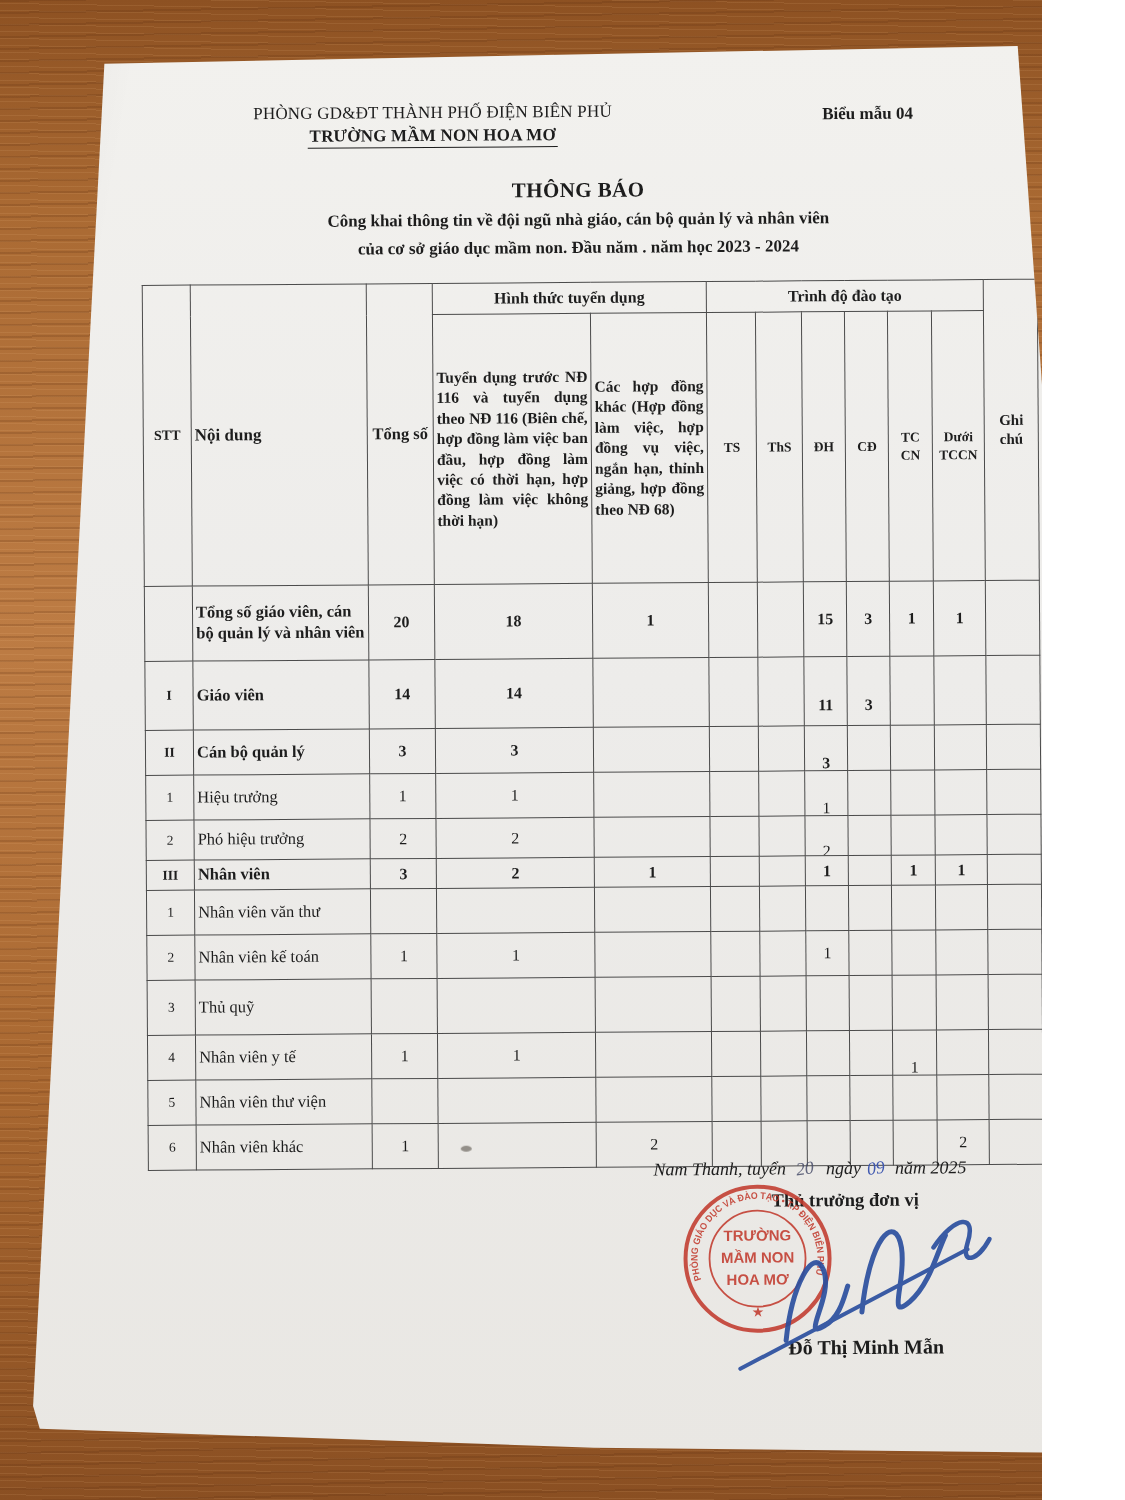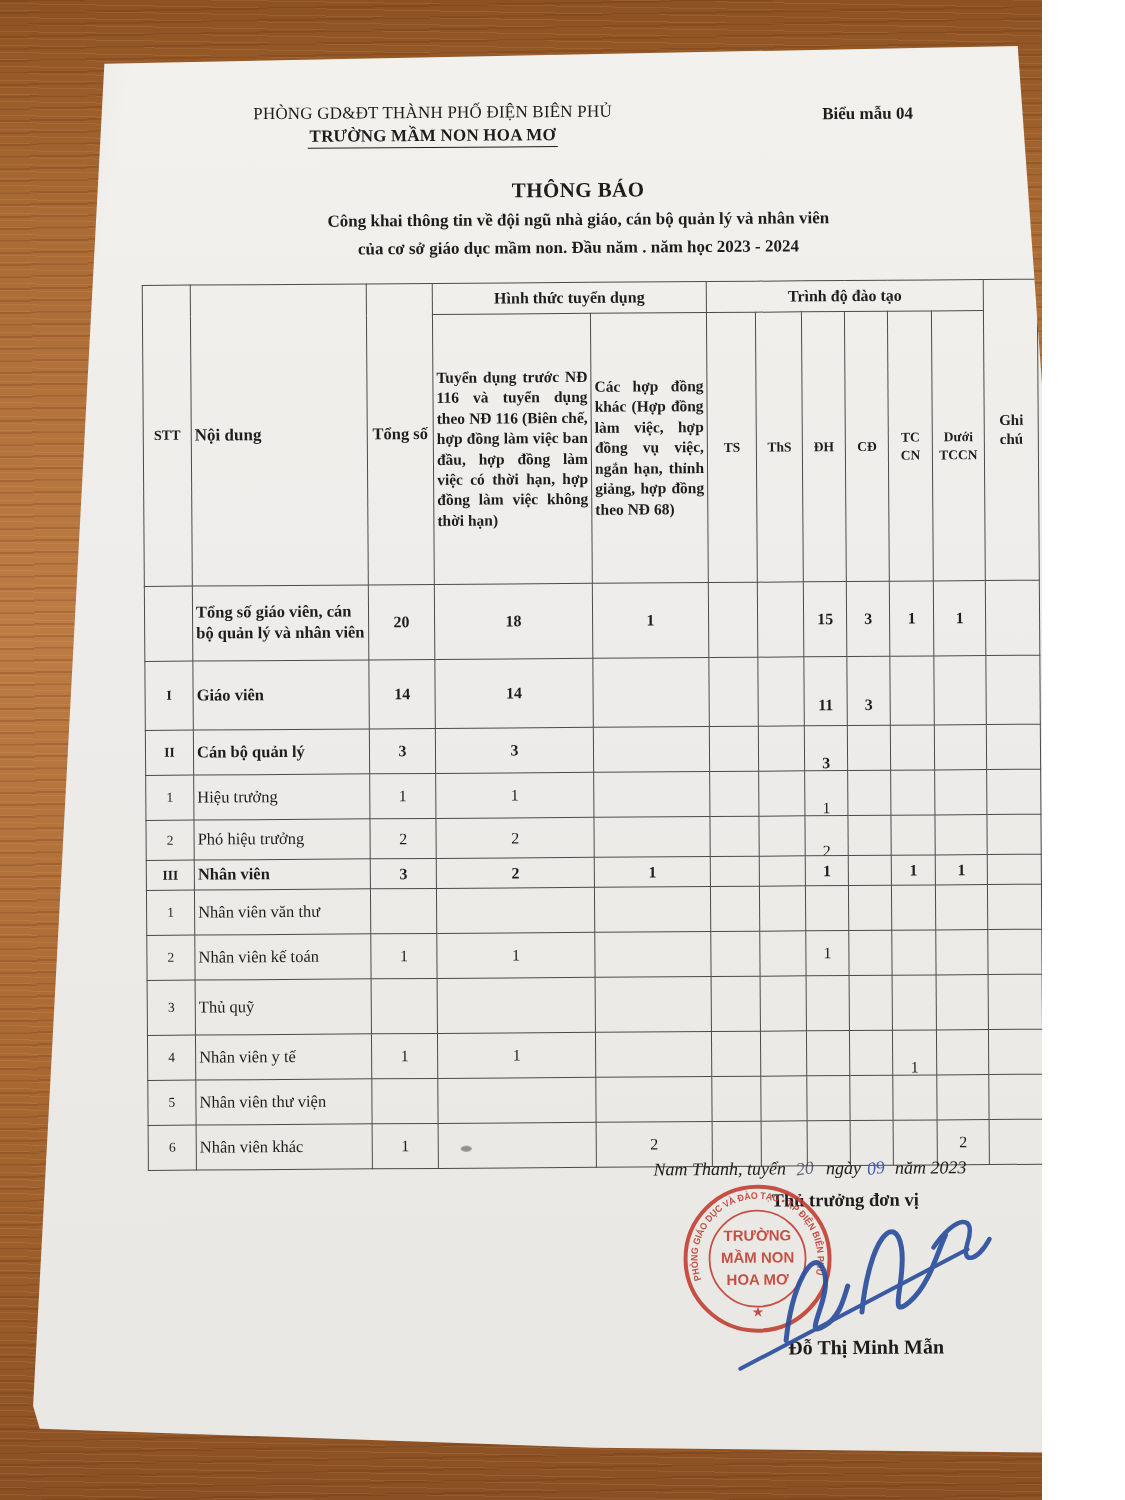--- a/index.html
+++ b/index.html
@@ -285,21 +285,21 @@
             <td class="val"><span></span></td>
             <td class="val"><span></span></td>
             <td class="val"><span></span></td>
             <td class="val"><span>2</span></td>
             <td class="val"><span></span></td>
           </tr>
         </tbody>
     </table>
 
     <div class="abs date-line">
-      <span>Nam Thanh, tuyển</span><span class="hand hand-day">20</span><span>ngày</span><span class="hand hand-month">09</span><span>năm 2023</span>
+      <span>Nam Thanh, tuyển</span><span class="hand hand-day">20</span><span>ngày</span><span class="hand hand-month">09</span><span>năm 2025</span>
     </div>
     <div class="abs signer-title">Thủ trưởng đơn vị</div>
 
     <svg class="abs stamp" viewBox="0 0 160 160">
       <defs>
         <path id="ringPath" d="M 23.6,100.5 A 60,60 0 1 1 136.4,100.5" fill="none"></path>
       </defs>
       <circle cx="80" cy="80" r="72" fill="none" stroke="#c23b2e" stroke-width="4"></circle>
       <circle cx="80" cy="80" r="48" fill="none" stroke="#c23b2e" stroke-width="1.8"></circle>
       <text font-family="Liberation Sans, sans-serif" font-size="9.5" font-weight="bold" fill="#c23b2e">

